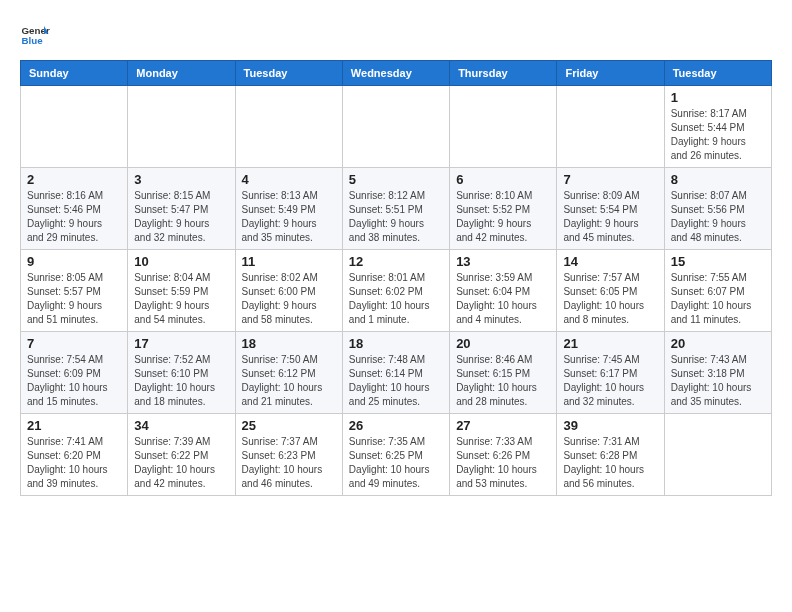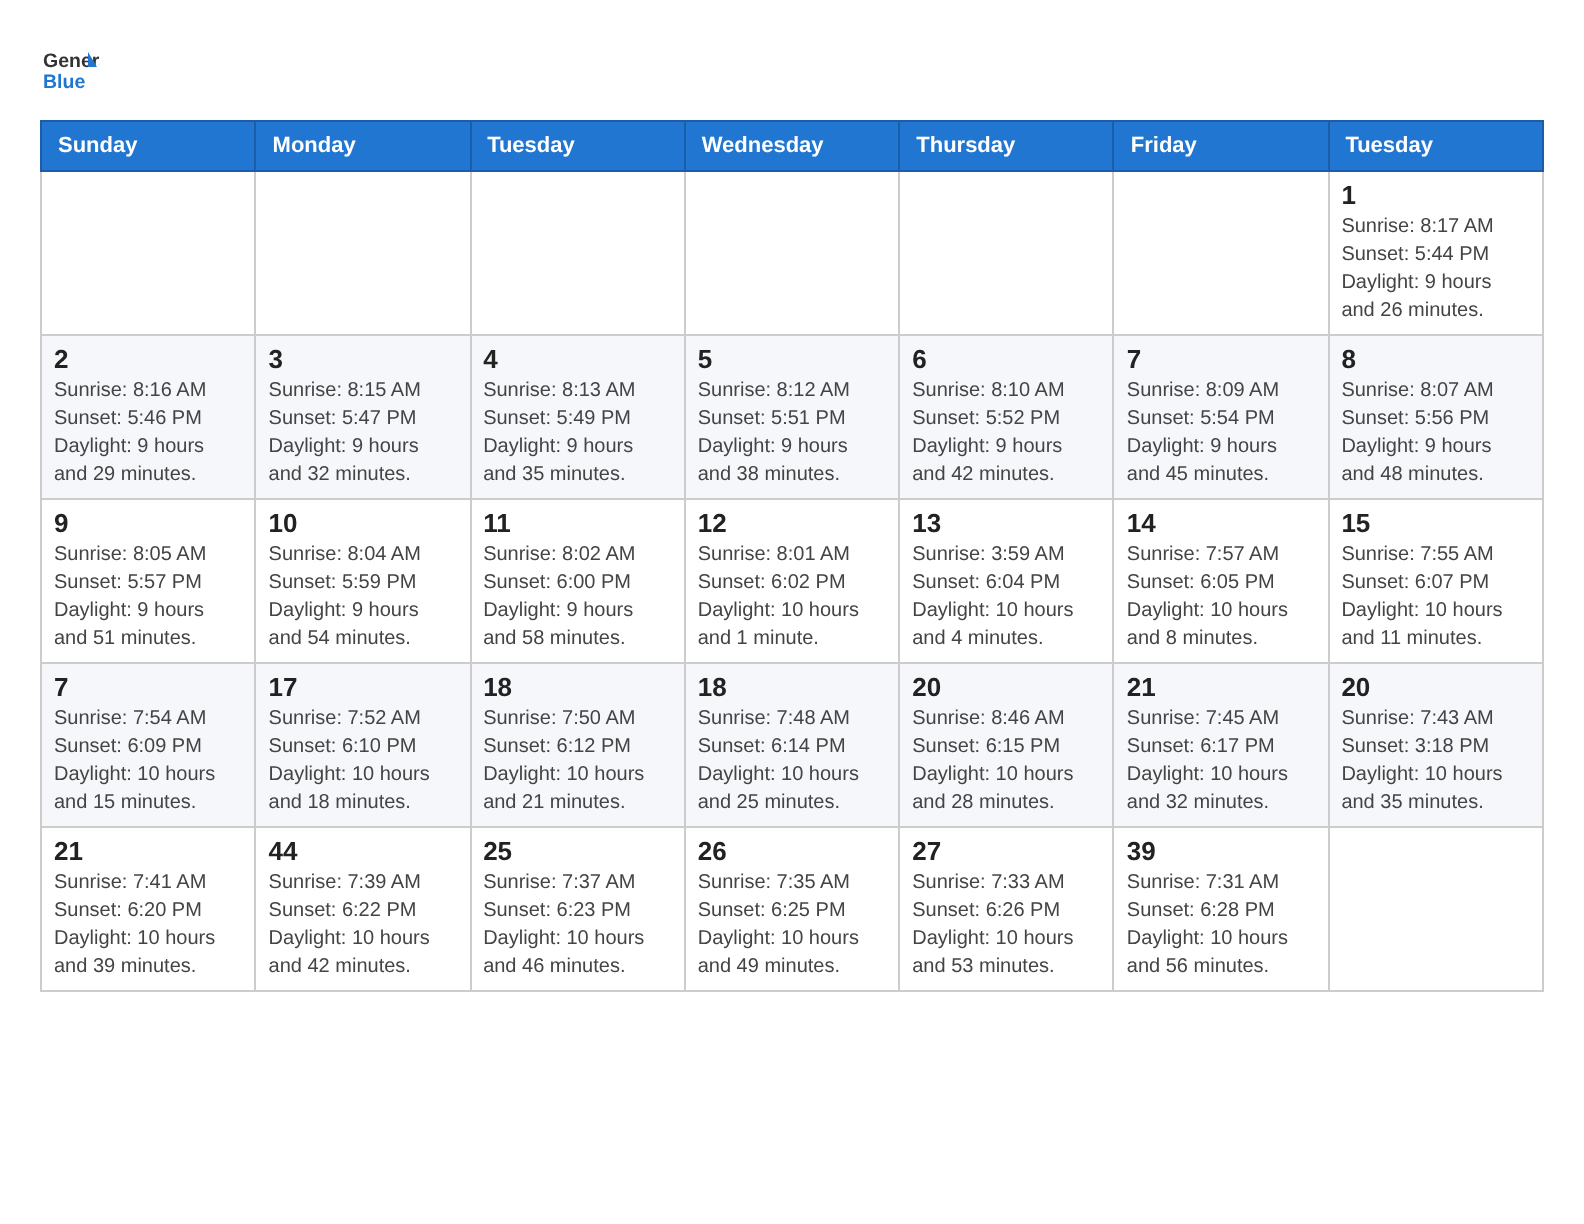--- a/index.html
+++ b/index.html
@@ -267,21 +267,21 @@
         </td>
       </tr>
       <tr>
         <td>
           <span class="day-number">21</span>
           <div class="day-info">Sunrise: 7:41 AM
 Sunset: 6:20 PM
 Daylight: 10 hours and 39 minutes.</div>
         </td>
         <td>
-          <span class="day-number">44</span>
+          <span class="day-number">34</span>
           <div class="day-info">Sunrise: 7:39 AM
 Sunset: 6:22 PM
 Daylight: 10 hours and 42 minutes.</div>
         </td>
         <td>
           <span class="day-number">25</span>
           <div class="day-info">Sunrise: 7:37 AM
 Sunset: 6:23 PM
 Daylight: 10 hours and 46 minutes.</div>
         </td>

